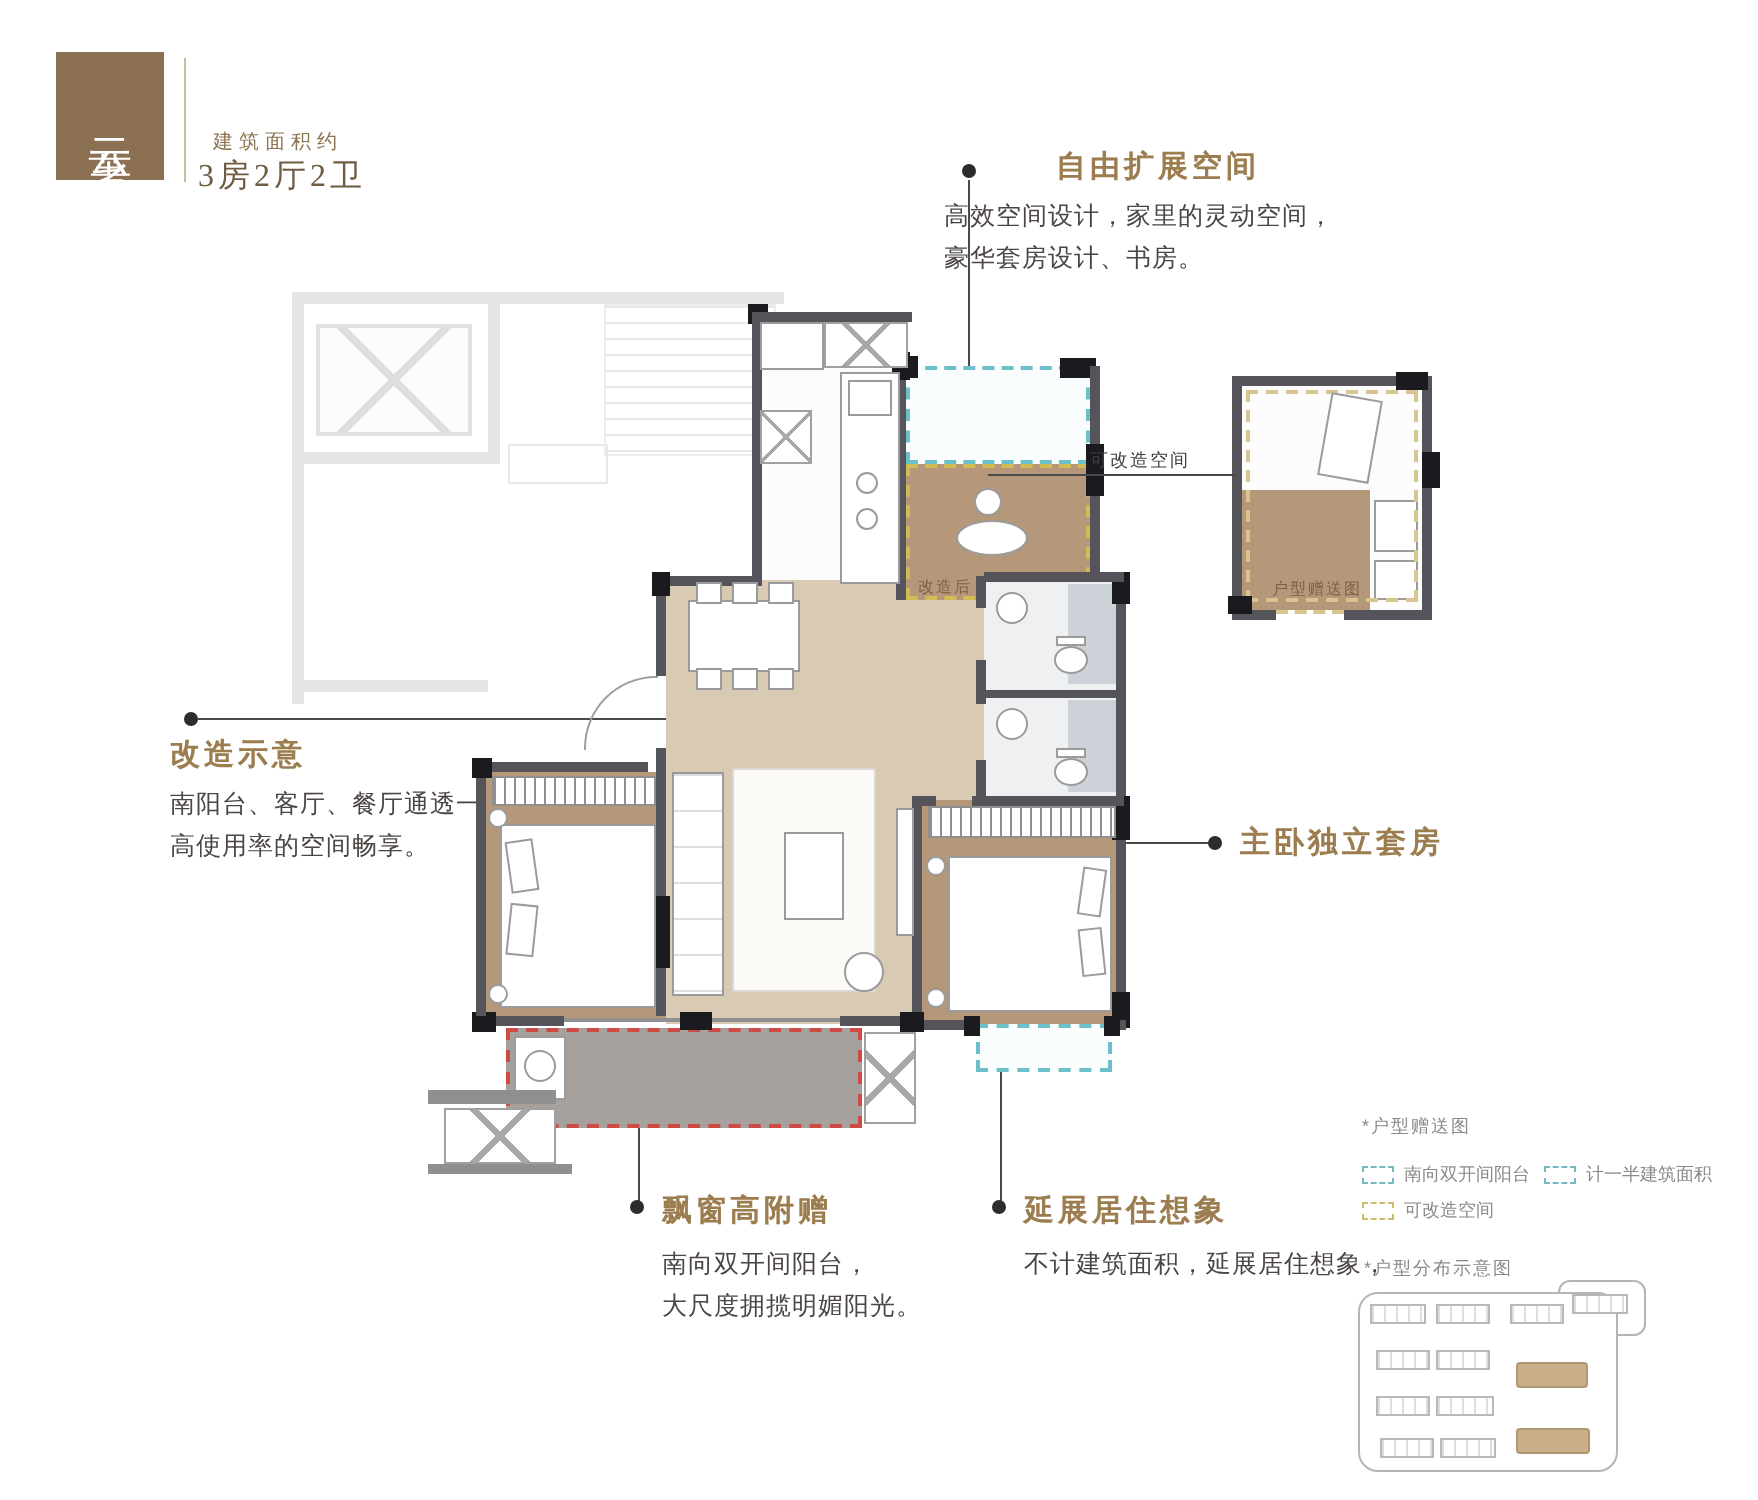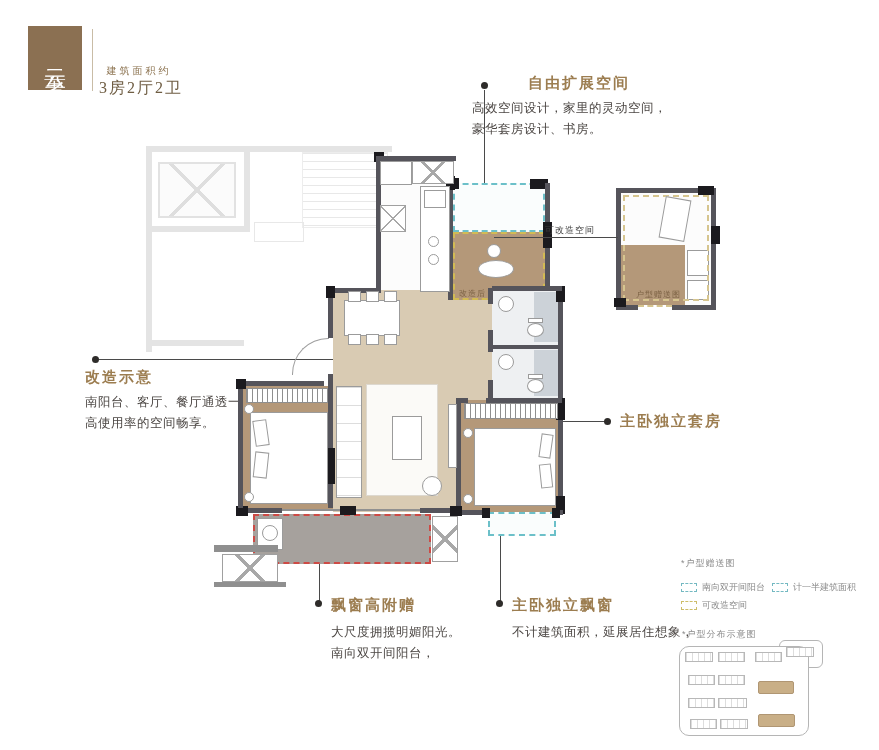--- a/index.html
+++ b/index.html
@@ -81,27 +81,27 @@
   <div class="abs lineh" style="left:560px;top:421px;width:46px;"></div>
   <div class="abs dot" style="left:604px;top:418px;"></div>
   <div class="abs anno-t" style="left:620px;top:412px;">主卧独立套房</div>
   <div class="abs anno-b" style="left:620px;top:438px;">
   </div>
 
   <div class="abs linev" style="left:319px;top:546px;height:56px;"></div>
   <div class="abs dot" style="left:315px;top:600px;"></div>
   <div class="abs anno-t" style="left:331px;top:596px;">飘窗高附赠</div>
   <div class="abs anno-b" style="left:331px;top:622px;">
+    <div>南向双开间阳台，</div>
     <div>大尺度拥揽明媚阳光。</div>
-    <div>南向双开间阳台，</div>
   </div>
 
   <div class="abs linev" style="left:500px;top:514px;height:88px;"></div>
   <div class="abs dot" style="left:496px;top:600px;"></div>
-  <div class="abs anno-t" style="left:512px;top:596px;">主卧独立飘窗</div>
+  <div class="abs anno-t" style="left:512px;top:596px;">延展居住想象</div>
   <div class="abs anno-b" style="left:512px;top:622px;">
     <div>不计建筑面积，延展居住想象，</div>
   </div>
 
   <div class="abs ghost" style="left:146px;top:146px;width:246px;height:6px;"></div>
   <div class="abs ghost" style="left:146px;top:146px;width:6px;height:206px;"></div>
   <div class="abs ghost" style="left:244px;top:152px;width:6px;height:78px;"></div>
   <div class="abs ghost" style="left:146px;top:226px;width:104px;height:6px;"></div>
   <div class="abs ghost" style="left:146px;top:280px;width:6px;height:66px;"></div>
   <div class="abs ghost" style="left:152px;top:340px;width:92px;height:6px;"></div>

